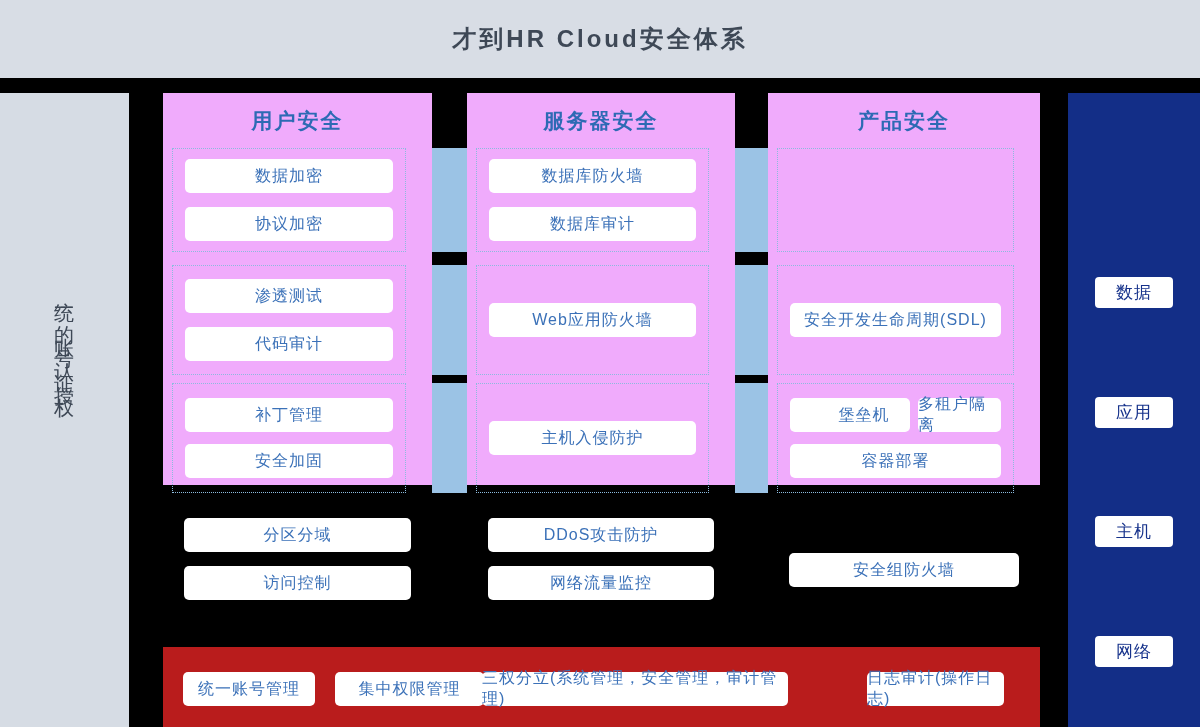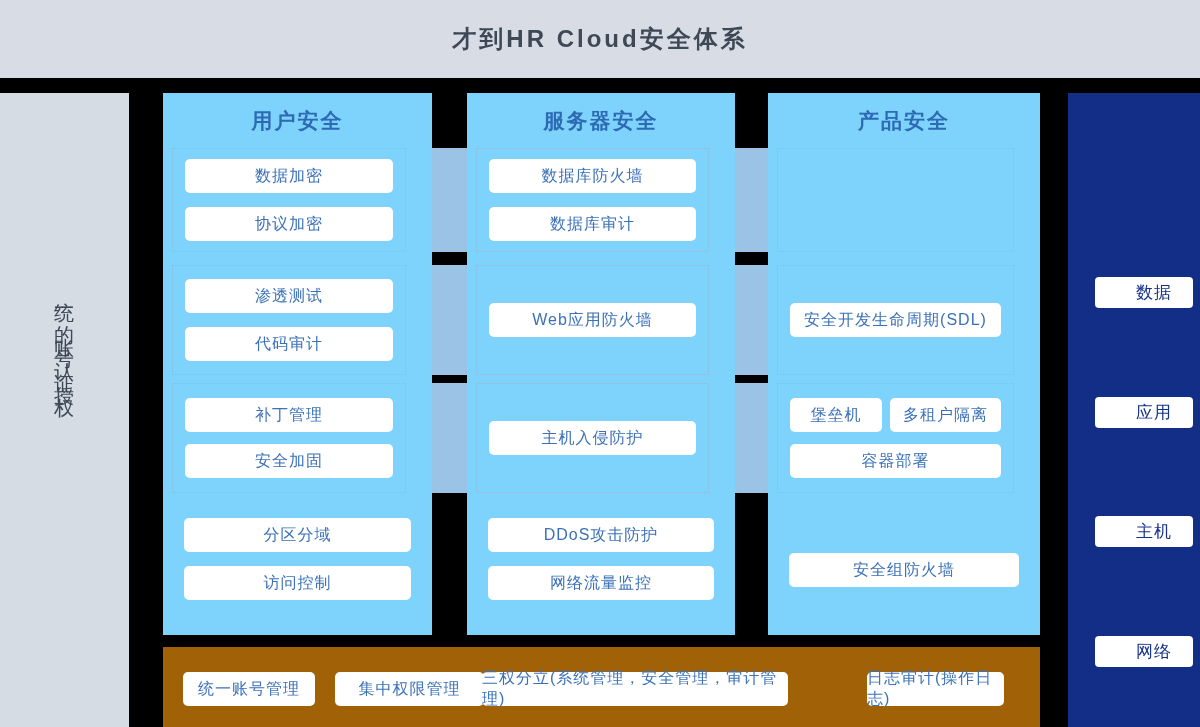--- a/index.html
+++ b/index.html
@@ -19,21 +19,21 @@
   .left-rail{
     position:absolute;left:0;top:93px;width:129px;height:634px;
     background:#d6dce4;display:flex;justify-content:center;
   }
   .left-rail .vtext{
     writing-mode:vertical-lr;text-orientation:upright;
     margin-top:193px;font-size:20px;color:#3e4856;letter-spacing:12px;line-height:1;
   }
   
   .col{
-    position:absolute;top:93px;height:542px;background:#7dd3fc;
+    position:absolute;top:93px;height:392px;background:#f0abfc;
   }
   .col1{left:163px;width:269px;}
   .col2{left:467px;width:268px;}
   .col3{left:768px;width:272px;}
   .col-header{
     position:absolute;left:0;top:0;width:100%;height:55px;
     display:flex;align-items:center;justify-content:center;
     font-size:21px;font-weight:600;letter-spacing:2px;color:#2d6ab4;
   }
   .gbox{
@@ -51,39 +51,39 @@
   }
   .gbox.center,.g4.center{justify-content:center;}
   .chip{
     height:34px;flex:0 0 34px;background:#ffffff;border-radius:5px;
     display:flex;align-items:center;justify-content:center;
     font-size:16px;color:#3b71b8;letter-spacing:1px;
   }
   .row{display:flex;gap:8px;height:34px;flex:0 0 34px;}
   .row .chip{height:34px;}
   .row .fix120{flex:0 0 120px;}
-  .row .fix92{flex:0 0 92px;}
+  .row .fix92{flex:0 0 92px;padding-left:28px;}
   .row .grow{flex:1;}
   
   .band{position:absolute;background:#9bc3e5;}
   .band.gap1{left:432px;width:35px;}
   .band.gap2{left:735px;width:33px;}
   .band.r1{top:148px;height:104px;}
   .band.r2{top:265px;height:110px;}
   .band.r3{top:383px;height:110px;}
   
   .right-rail{position:absolute;left:1068px;top:93px;width:132px;height:634px;background:#132e87;}
   .navy-chip{
     position:absolute;left:27px;width:78px;height:31px;background:#ffffff;border-radius:4px;
     display:flex;align-items:center;justify-content:center;
-    font-size:17px;color:#16328b;letter-spacing:1px;padding-left:20px;
+    font-size:17px;color:#16328b;letter-spacing:1px;
   }
   .n1{top:184px;} .n2{top:304px;} .n3{top:423px;} .n4{top:543px;}
   
-  .bottom-bar{position:absolute;left:163px;top:647px;width:877px;height:80px;background:#a16207;}
+  .bottom-bar{position:absolute;left:163px;top:647px;width:877px;height:80px;background:#b91c1c;}
   .bottom-bar .chip{position:absolute;top:25px;height:34px;}
   .bb1{left:20px;width:132px;}
   .bb2{left:172px;width:149px;}
   .bb3{left:319px;width:306px;}
   .bb4{left:704px;width:137px;}
 </style>
 </head>
 <body>
 
 <div class="stage">

